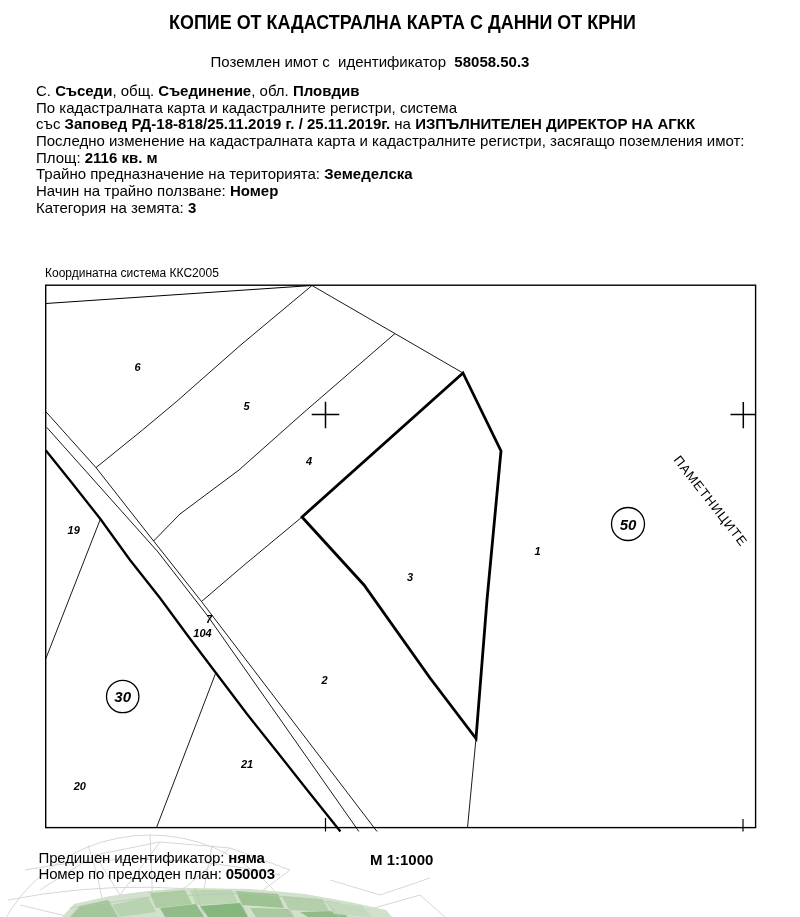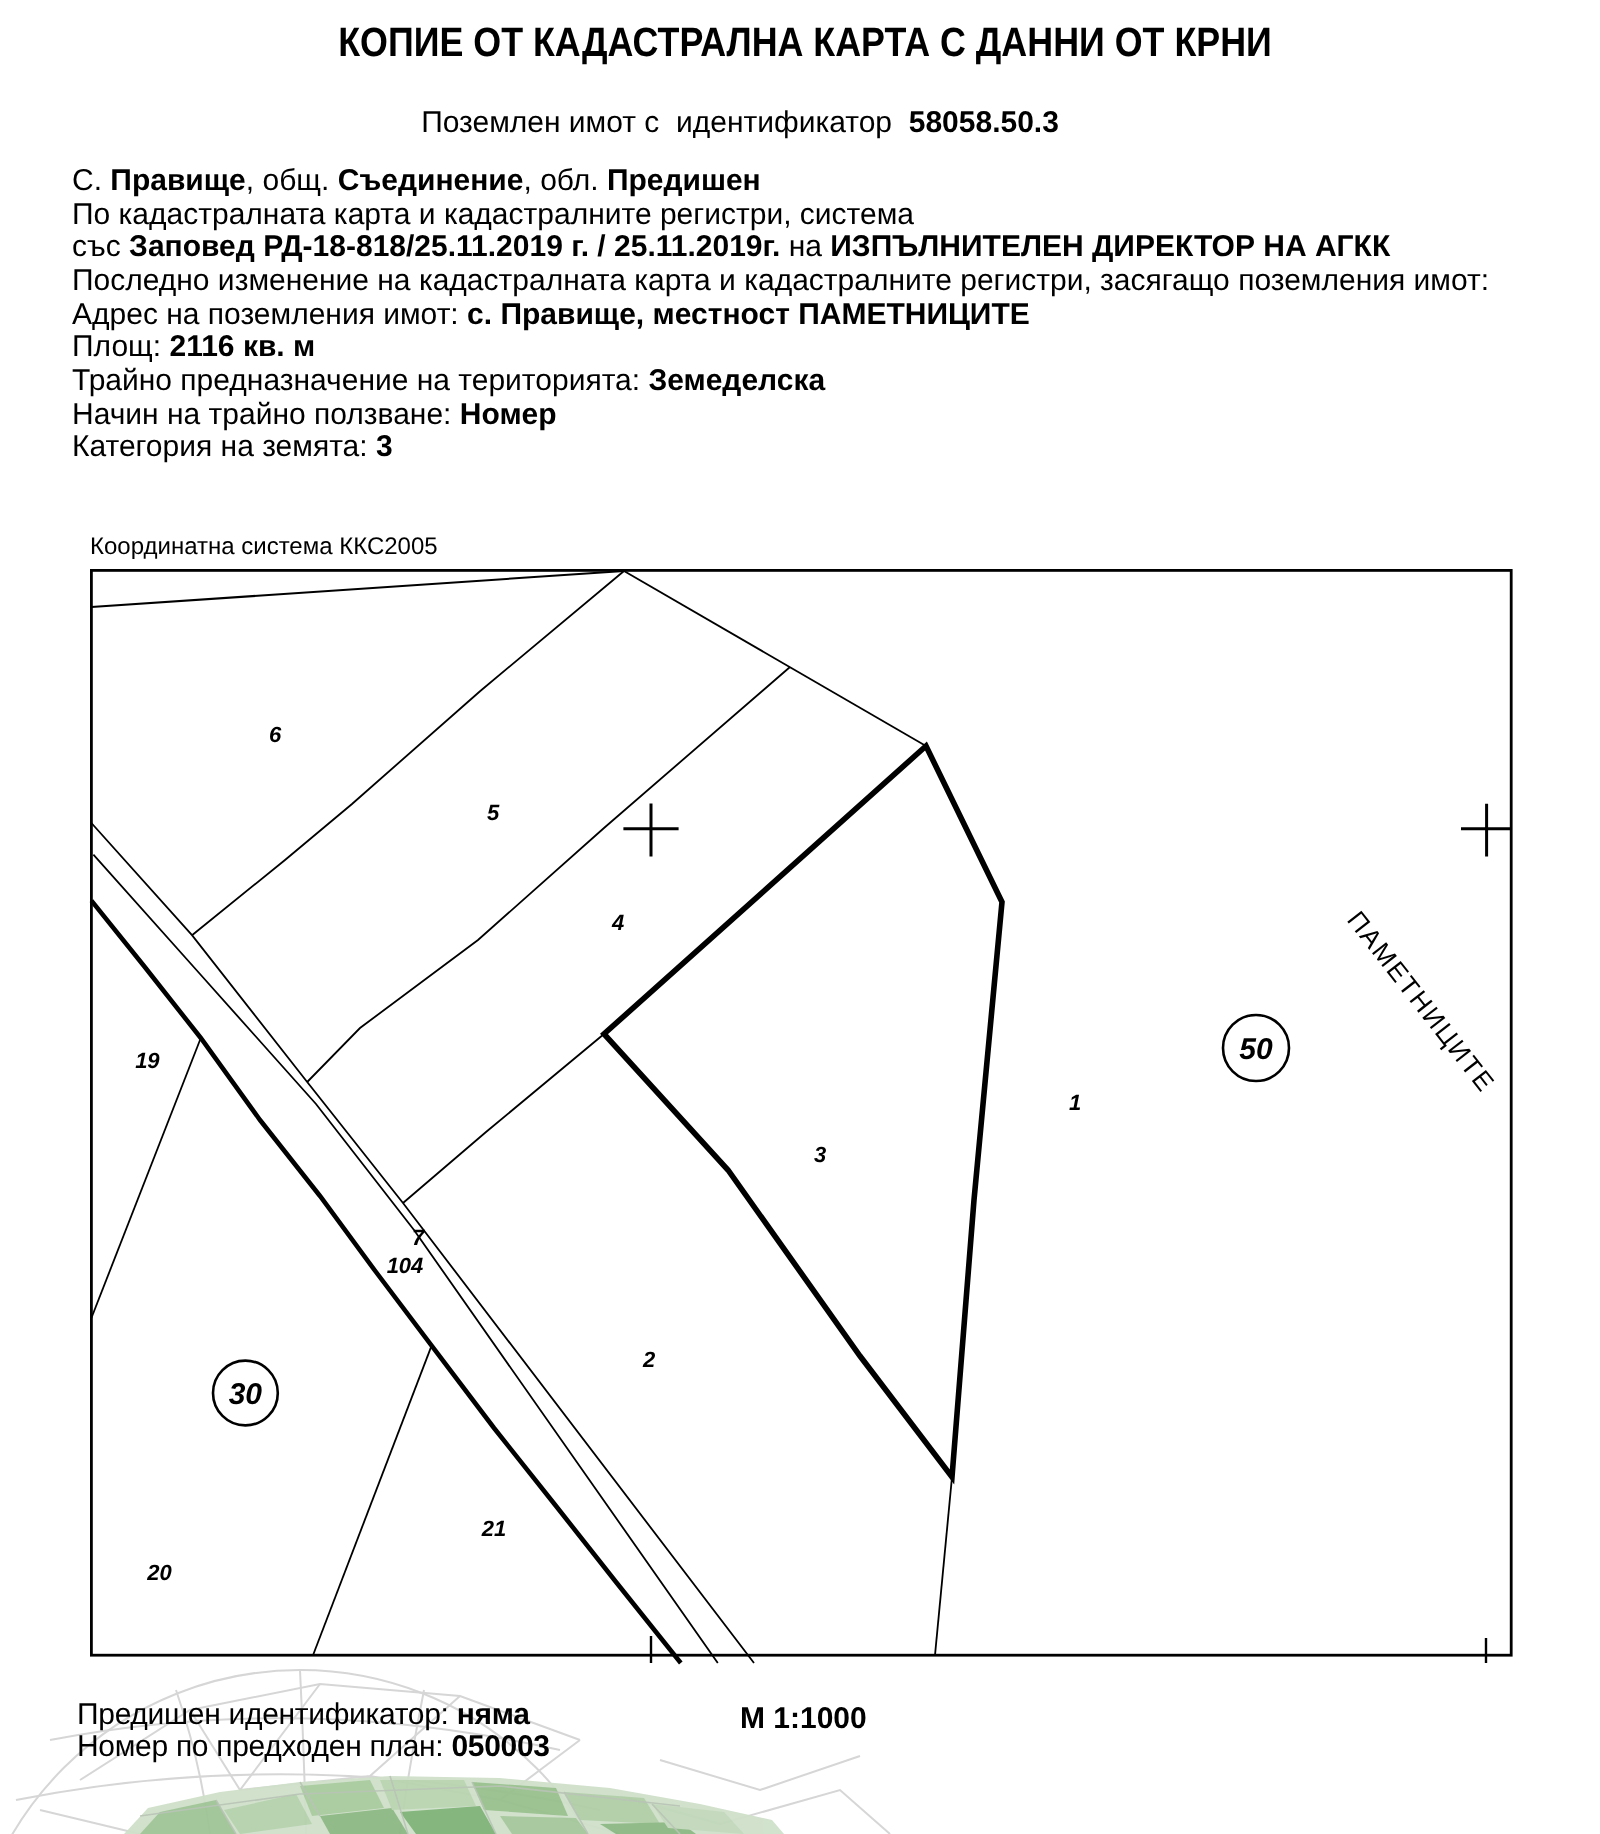--- a/index.html
+++ b/index.html
@@ -9,25 +9,24 @@
   b{font-weight:bold;}
 </style>
 </head>
 <body>
 
 <div class="abs" style="left:0;top:10px;width:800px;text-align:center;font-size:20.5px;font-weight:bold;transform:translateX(2.5px) scaleX(0.874);transform-origin:400px 0;">КОПИЕ ОТ КАДАСТРАЛНА КАРТА С ДАННИ ОТ КРНИ</div>
 
 <div class="abs" style="left:0;top:53px;width:740px;text-align:center;font-size:15px;">Поземлен имот с&nbsp; идентификатор&nbsp; <b>58058.50.3</b></div>
 
 <div class="abs" style="left:36px;top:83px;width:740px;font-size:15px;line-height:16.65px;">
-<div>С. <b>Правище</b>, общ. <b>Съединение</b>, обл. <b>Предишен</b></div>
+<div>С. <b>Съседи</b>, общ. <b>Съединение</b>, обл. <b>Пловдив</b></div>
 <div>По кадастралната карта и кадастралните регистри, система</div>
 <div>със <b>Заповед РД-18-818/25.11.2019 г. / 25.11.2019г.</b> на <b>ИЗПЪЛНИТЕЛЕН ДИРЕКТОР НА АГКК</b></div>
 <div>Последно изменение на кадастралната карта и кадастралните регистри, засягащо поземления имот:</div>
-<div>Адрес на поземления имот: <b>с. Правище, местност ПАМЕТНИЦИТЕ</b></div>
 <div>Площ: <b>2116 кв. м</b></div>
 <div>Трайно предназначение на територията: <b>Земеделска</b></div>
 <div>Начин на трайно ползване: <b>Номер</b></div>
 <div>Категория на земята: <b>3</b></div>
 </div>
 
 <div class="abs" style="left:45px;top:266px;font-size:12px;">Координатна система ККС2005</div>
 
 <svg class="abs" style="left:0;top:0;" width="800" height="917" viewBox="0 0 800 917" xmlns="http://www.w3.org/2000/svg">
   <g fill="none" stroke="#000">

